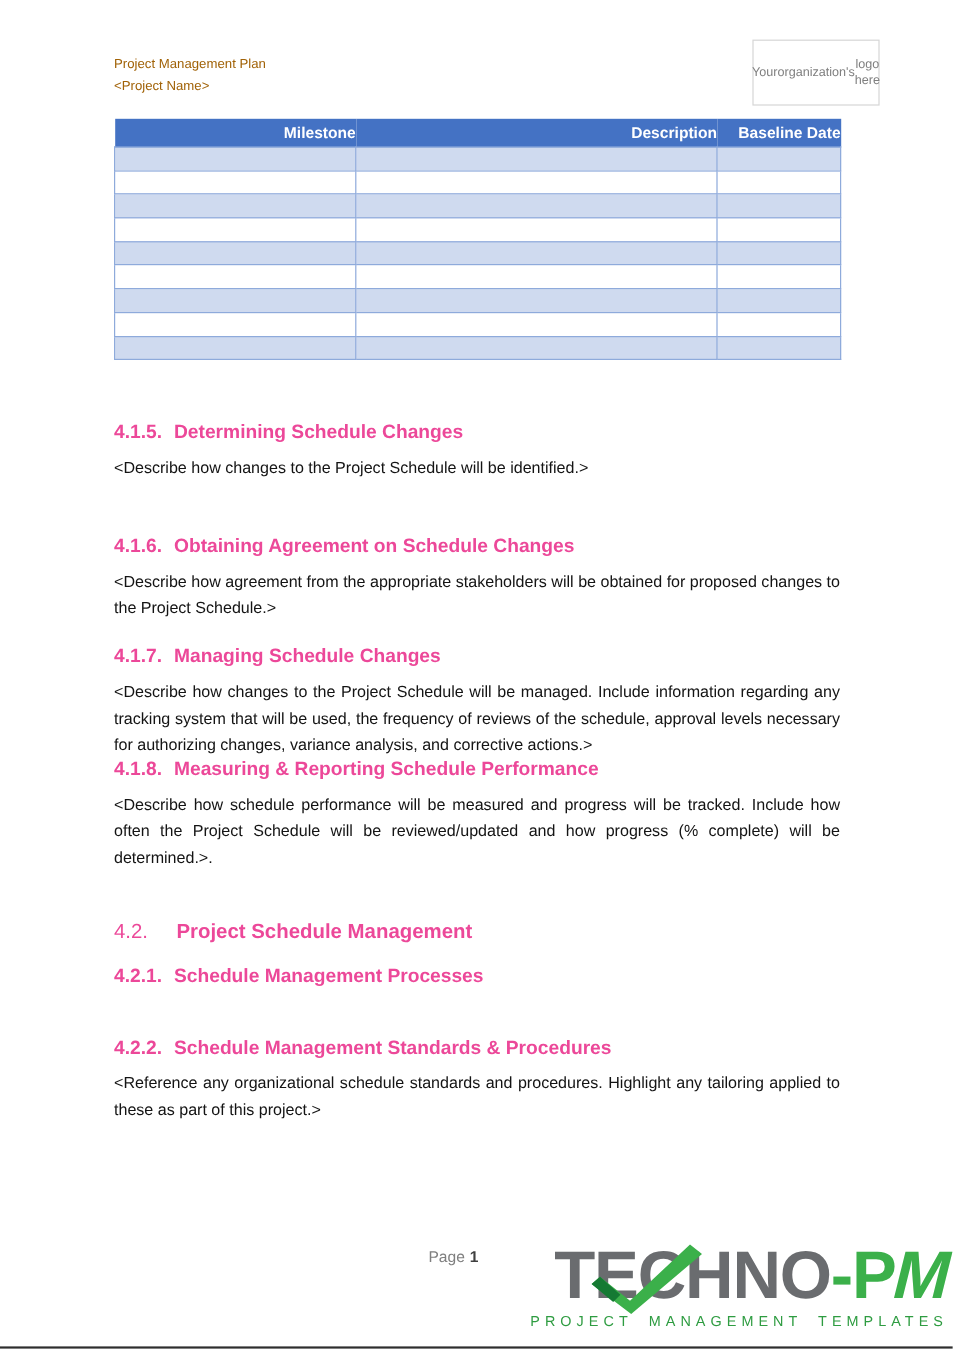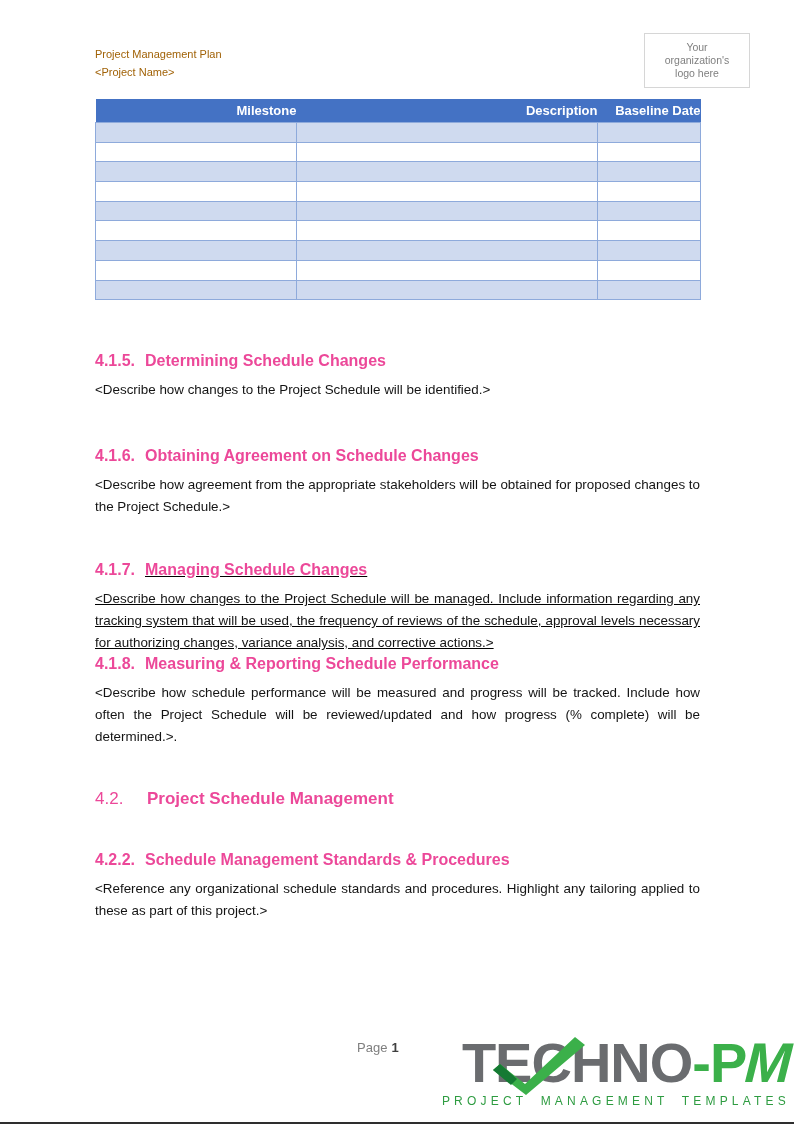--- a/index.html
+++ b/index.html
@@ -6,21 +6,21 @@
   body{
     width:794px;height:1124px;position:relative;background:#ffffff;
     font-family:"Liberation Sans","DejaVu Sans",sans-serif;
     overflow:hidden;
   }
   
   #doc-header{position:absolute;left:95px;top:46px;color:#a16207;font-size:11px;line-height:17.5px;}
   #logo-box{
     position:absolute;left:627px;top:33px;width:104px;height:53px;
     border:1px solid #d6d6d6;color:#7f7f7f;font-size:10.5px;line-height:13px;
-    display:flex;flex-direction:column;align-items:center;justify-content:center;text-align:center;margin-left:17px;
+    display:flex;flex-direction:row;align-items:center;justify-content:center;text-align:center;
   }
   
   #milestone-table{
     position:absolute;left:95px;top:99px;width:605px;
     border-collapse:collapse;table-layout:fixed;
   }
   #milestone-table th{
     background:#4472c4;color:#ffffff;font-size:13px;font-weight:bold;text-align:right;
     height:23px;padding:0 0 0 9px;border:none;vertical-align:middle;
   }
@@ -29,21 +29,21 @@
   #milestone-table td{
     height:18.7px;border:1px solid #8eaadb;padding:0 4px;font-size:12px;
   }
   #milestone-table tr.band td{background:#cfdaef;}
   #milestone-table tr.plain td{background:#ffffff;}
   
   #sections{position:absolute;left:95px;top:290px;width:605px;}
   #sections section{margin:0;}
   #sections section:nth-child(1){margin-top:61px;}
   #sections section:nth-child(2){margin-top:45px;}
-  #sections section:nth-child(3){margin-top:42px;text-decoration:underline;}
+  #sections section:nth-child(3){margin-top:20px;}
   #sections section:nth-child(4){}
   #sections section:nth-child(5){margin-top:40px;}
   #sections section:nth-child(6){margin-top:17px;}
   #sections section:nth-child(7){margin-top:41px;}
   .h{color:#ec4899;font-size:16px;font-weight:bold;line-height:19px;white-space:nowrap;}
   .h .num{display:inline-block;width:50px;}
   section.level2 .h{font-size:17px;line-height:21px;}
   section.level2 .h .num{font-weight:normal;width:52px;}
   #sections p{
     margin:9px 0 0 0;font-size:13.4px;line-height:22px;color:#141414;
@@ -153,20 +153,21 @@
       <p>&lt;Describe how changes to the Project Schedule will be managed. Include information regarding any tracking system that will be used, the frequency of reviews of the schedule, approval levels necessary for authorizing changes, variance analysis, and corrective actions.&gt;</p>
     </section>
     <section class="sec">
       <div class="h"><span class="num">4.1.8.</span><span>Measuring &amp; Reporting Schedule Performance</span></div>
       <p>&lt;Describe how schedule performance will be measured and progress will be tracked. Include how often the Project Schedule will be reviewed/updated and how progress (% complete) will be determined.&gt;.</p>
     </section>
     <section class="sec level2">
       <div class="h"><span class="num">4.2.</span><span>Project Schedule Management</span></div>
     </section>
     <section class="sec">
+      <div class="h"><span class="num">4.2.1.</span><span>Schedule Management Processes</span></div>
     </section>
     <section class="sec">
       <div class="h"><span class="num">4.2.2.</span><span>Schedule Management Standards &amp; Procedures</span></div>
       <p>&lt;Reference any organizational schedule standards and procedures. Highlight any tailoring applied to these as part of this project.&gt;</p>
     </section>
   </div>
 
 <div id="page-num"><span>Page</span><b>1</b></div>
 
 <div id="brand">

